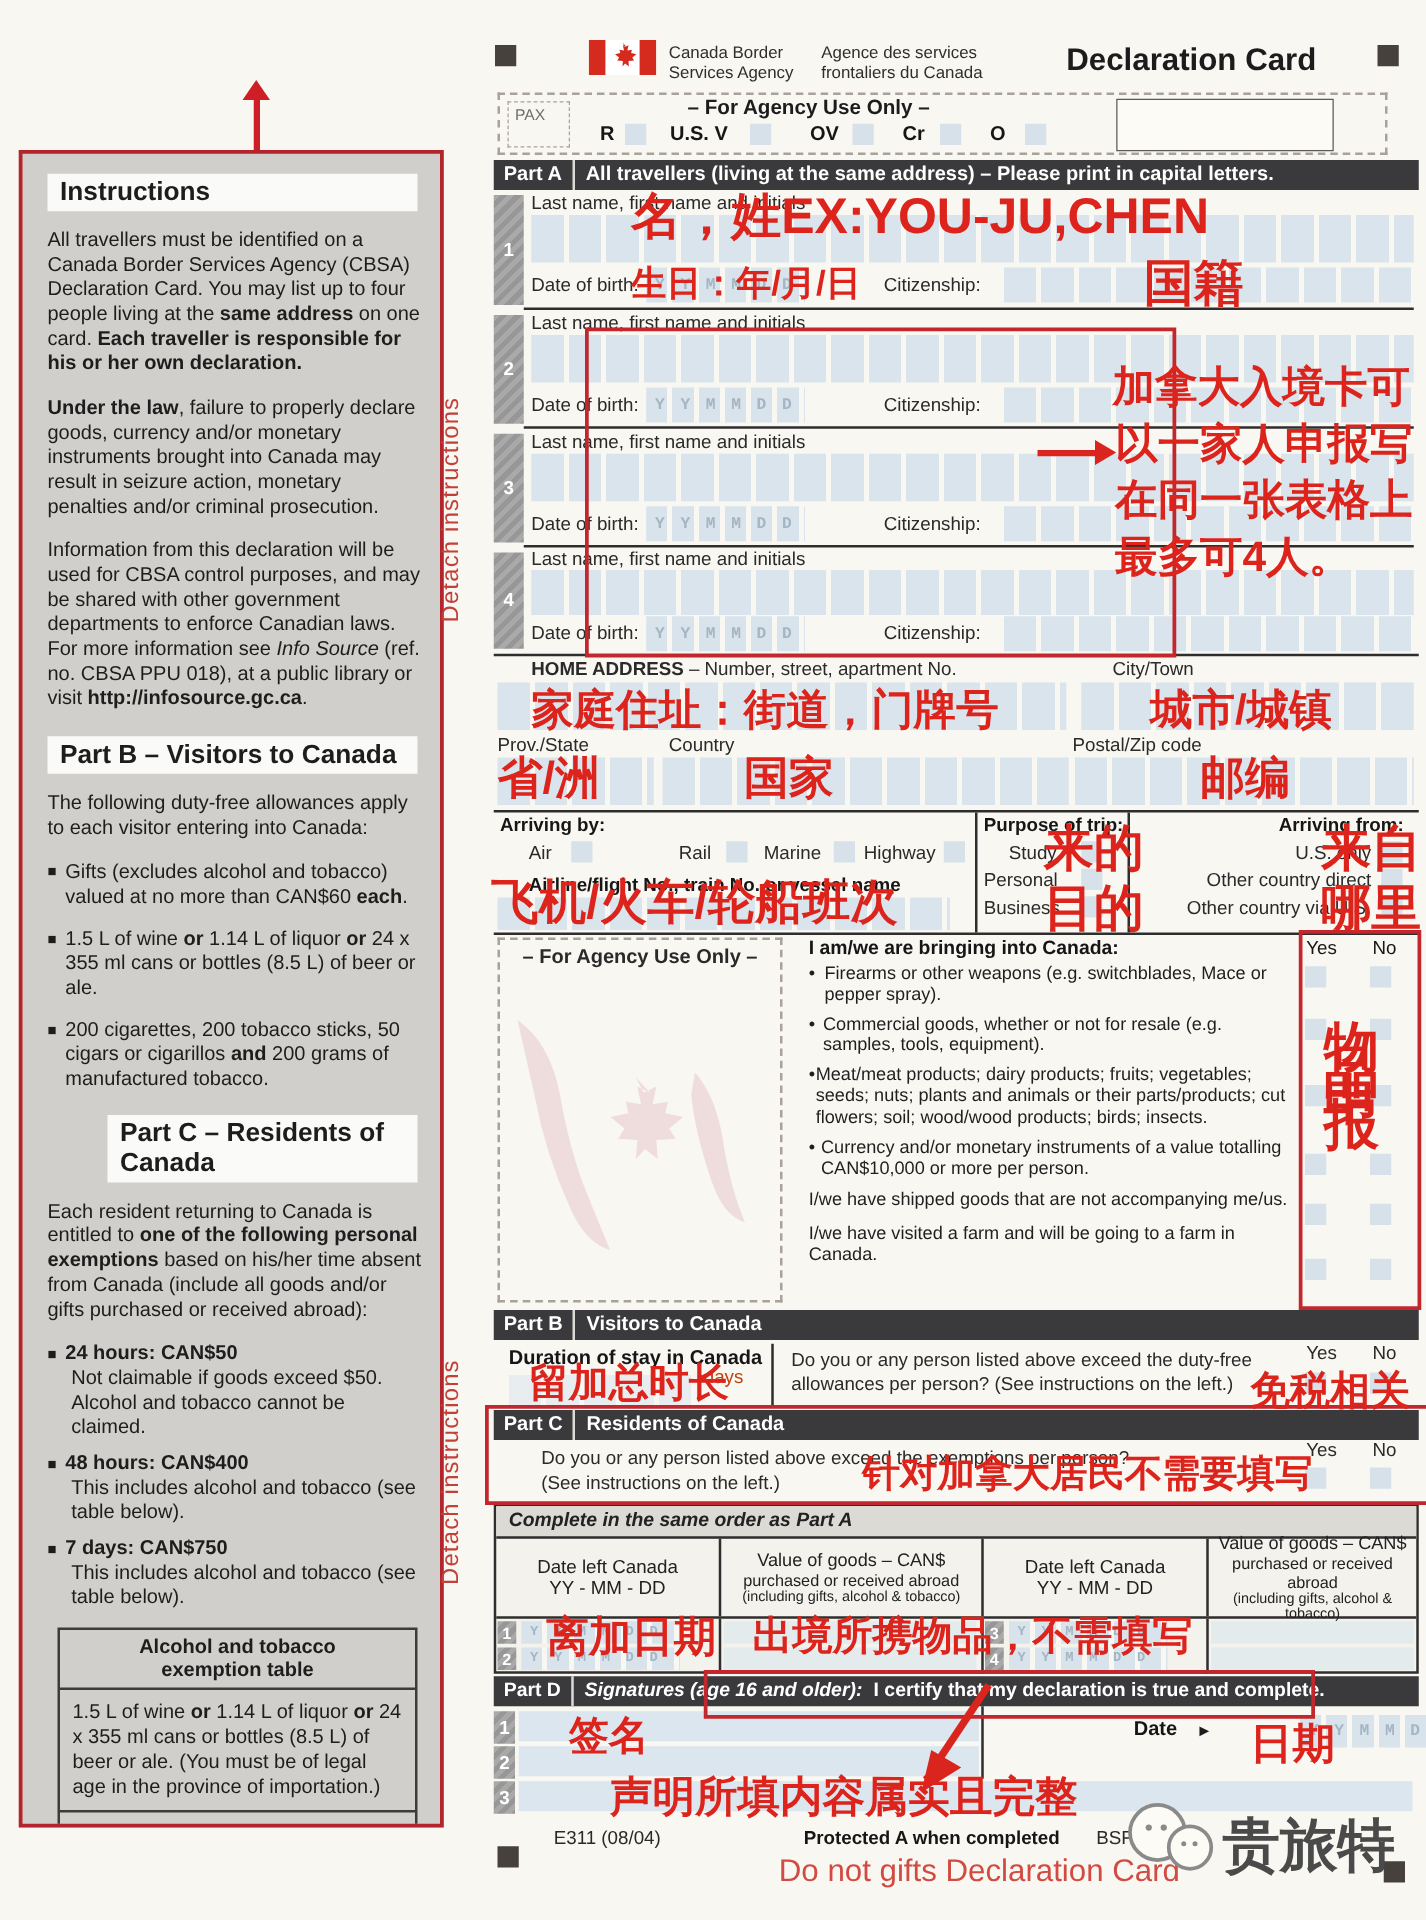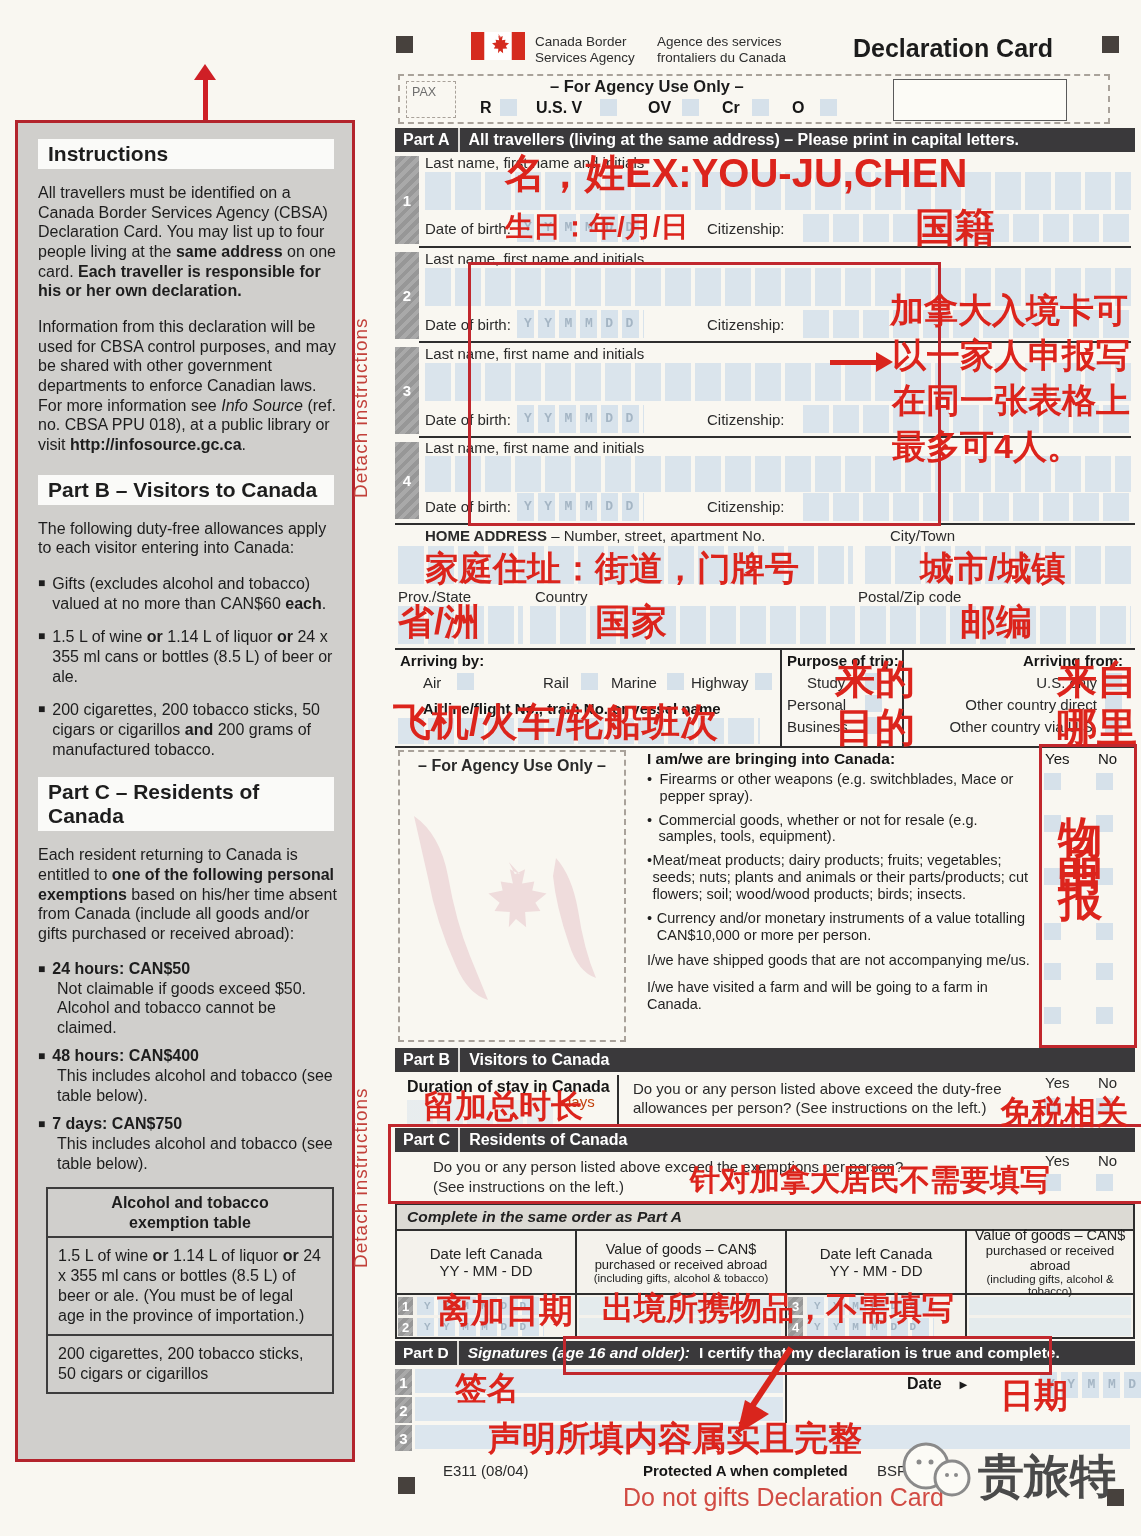--- a/index.html
+++ b/index.html
@@ -55,38 +55,39 @@
 <body>
 
 <div class="page">
 
   <div class="abs" style="left:194px;top:64px;width:0;height:0;border-left:11px solid transparent;border-right:11px solid transparent;border-bottom:16px solid #cf1f26;"></div>
   <div class="abs" style="left:203px;top:78px;width:5px;height:82px;background:#cf1f26;"></div>
 
   <div class="instr">
     <div class="ih">Instructions</div>
     <p class="ip"><span>All travellers must be identified on a Canada Border Services Agency (CBSA) Declaration Card. You may list up to four people living at the </span><b>same address</b><span> on one card. </span><b>Each traveller is responsible for his or her own declaration.</b></p>
+    <p class="ip"><b>Under the law</b><span>, failure to properly declare goods, currency and/or monetary instruments brought into Canada may result in seizure action, monetary penalties and/or criminal prosecution.</span></p>
     <p class="ip"><span>Information from this declaration will be used for CBSA control purposes, and may be shared with other government departments to enforce Canadian laws. For more information see </span><i>Info Source</i><span> (ref. no. CBSA PPU 018), at a public library or visit </span><b>http://infosource.gc.ca</b><span>.</span></p>
 
     <div class="ih" style="margin-top:20px;">Part B – Visitors to Canada</div>
     <p class="ip">The following duty-free allowances apply to each visitor entering into Canada:</p>
     <div class="ibul">
         <span class="sq">■</span>
         <div><span>Gifts (excludes alcohol and tobacco) valued at no more than CAN$60 </span><b>each</b><span>.</span></div>
       </div>
     <div class="ibul">
         <span class="sq">■</span>
         <div><span>1.5 L of wine </span><b>or</b><span> 1.14 L of liquor </span><b>or</b><span> 24 x 355 ml cans or bottles (8.5 L) of beer or ale.</span></div>
       </div>
     <div class="ibul">
         <span class="sq">■</span>
         <div><span>200 cigarettes, 200 tobacco sticks, 50 cigars or cigarillos </span><b>and</b><span> 200 grams of manufactured tobacco.</span></div>
       </div>
 
-    <div class="ih" style="margin-top:18px;">Part  C – Residents of Canada</div>
+    <div class="ih" style="margin-top:18px;margin-left:48px;">Part  C – Residents of Canada</div>
     <p class="ip"><span>Each resident returning to Canada is entitled to </span><b>one of the following personal exemptions</b><span> based on his/her time absent from Canada (include all goods and/or gifts purchased or received abroad):</span></p>
 
     <div class="exh">
         <span class="sq">■</span>
         <b>24 hours:  CAN$50</b>
       </div>
     <div class="exb">Not claimable if goods exceed $50. Alcohol and tobacco cannot be claimed.</div>
     <div class="exh">
         <span class="sq">■</span>
         <b>48 hours:  CAN$400</b>

